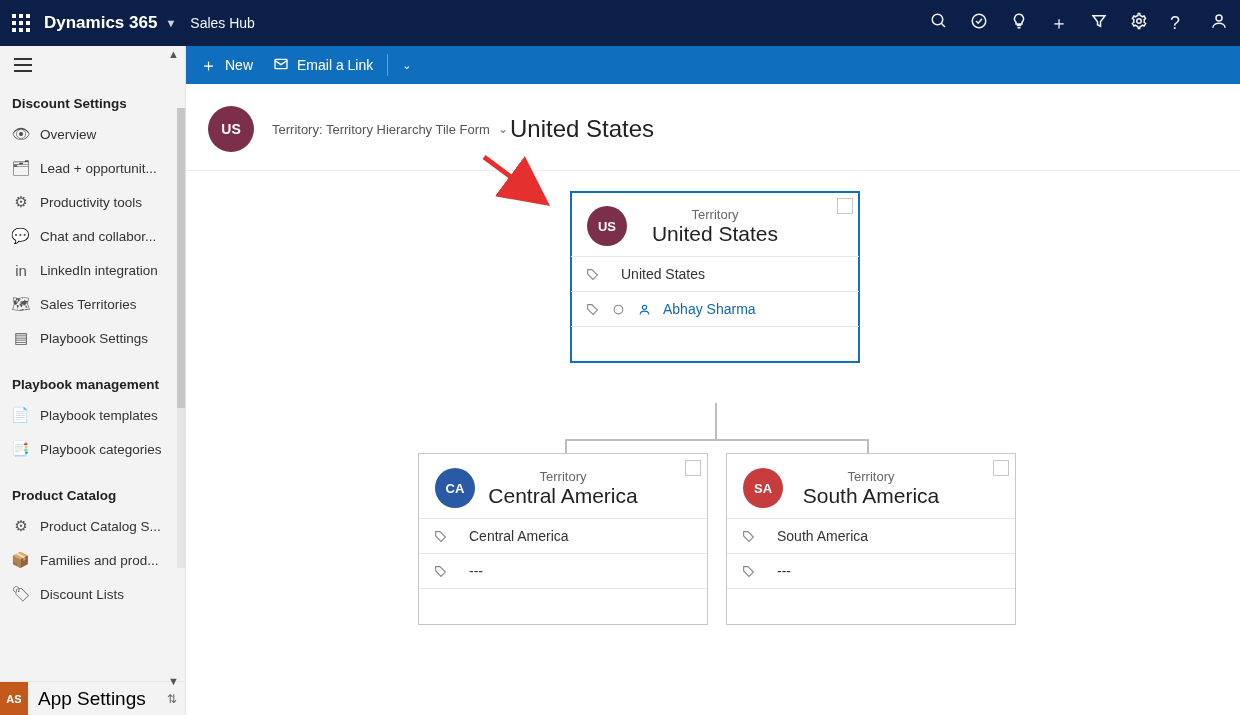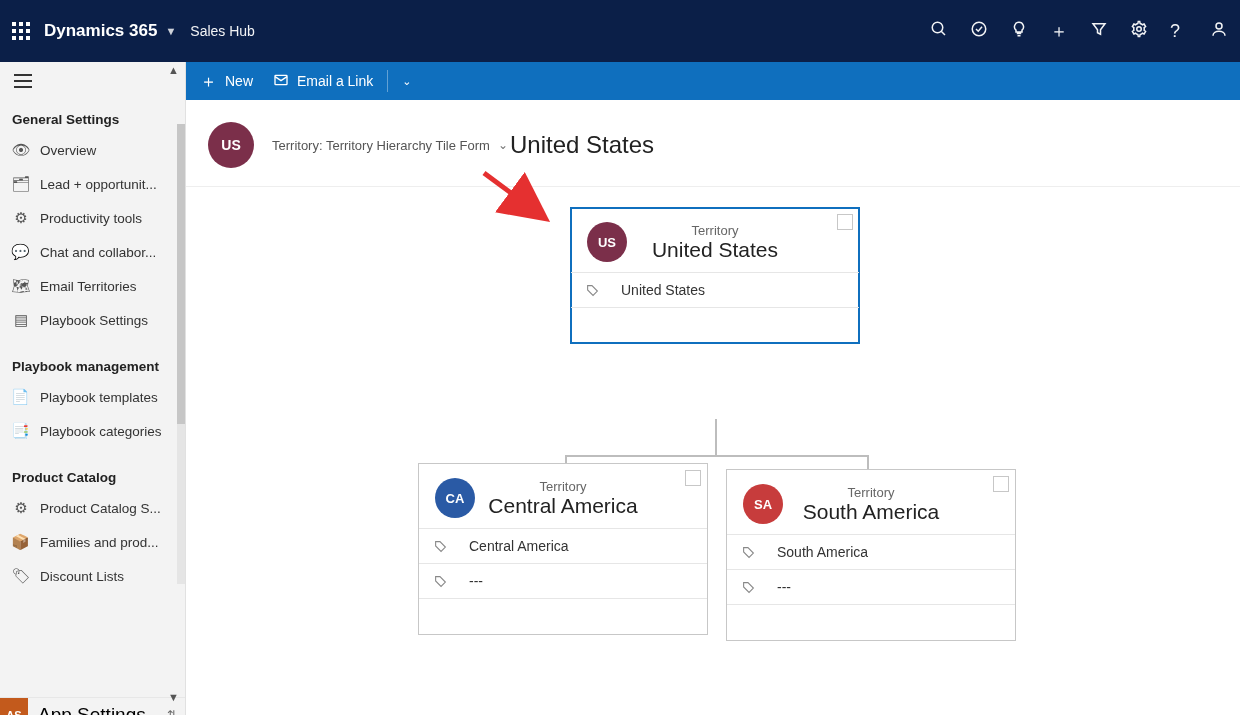--- a/index.html
+++ b/index.html
@@ -1,20 +1,20 @@
 <!DOCTYPE html>
 <html><head>
 <meta charset="utf-8">
 <style>
   * { box-sizing: border-box; margin: 0; padding: 0; font-family: "Segoe UI", Arial, sans-serif; }
   html, body { width: 1240px; height: 715px; overflow: hidden; background: #fff; }
 
   
   .top-header {
-    height: 62px; background: #0b1f48; color: #fff;
+    height: 46px; background: #0b1f48; color: #fff;
     display: flex; align-items: center; padding: 0 12px; gap: 14px;
   }
   .waffle { width: 18px; height: 18px; display: grid; grid-template-columns: repeat(3,4px); grid-template-rows: repeat(3,4px); gap: 3px; }
   .waffle span { background:#fff; }
   .app-title { font-size: 17px; font-weight: 600; }
   .chev { font-size: 11px; opacity: .8; margin-left: -6px; }
   .hub-name { font-size: 14px; margin-left: 0; opacity: .95; }
   .top-spacer { flex:1; }
   .top-icons { display:flex; gap: 22px; align-items:center; }
   .top-icons svg, .top-icons .glyph { width:18px; height:18px; color:#fff; opacity:.95; }
@@ -138,41 +138,45 @@
     <div class="sb-toggle">
       <div class="ham">
           <span></span>
           <span></span>
           <span></span>
         </div>
     </div>
     <span class="sb-caret-up">▲</span>
     <div class="sb-scroll">
 
-      <div class="sb-section-h">General Settings</div>
+      <div class="sb-section-h">Discount Settings</div>
       <div class="sb-item">
           <span class="ic">👁</span>
           <span>Overview</span>
         </div>
       <div class="sb-item">
           <span class="ic">🗂</span>
           <span>Lead + opportunit...</span>
         </div>
       <div class="sb-item">
           <span class="ic">⚙</span>
           <span>Productivity tools</span>
         </div>
       <div class="sb-item">
           <span class="ic">💬</span>
           <span>Chat and collabor...</span>
         </div>
+      <div class="sb-item">
+          <span class="ic">in</span>
+          <span>LinkedIn integration</span>
+        </div>
 
       <div class="sb-item">
           <span class="ic">🗺</span>
-          <span>Email Territories</span>
+          <span>Sales Territories</span>
         </div>
       <div class="sb-item">
           <span class="ic">▤</span>
           <span>Playbook Settings</span>
         </div>
 
       <div class="sb-section-h" style="margin-top:12px;">Playbook management</div>
       <div class="sb-item">
           <span class="ic">📄</span>
           <span>Playbook templates</span>
@@ -256,24 +260,43 @@
           </div>
         </div>
         <div class="tile-row">
           <span class="mini-ic">
               <svg viewBox="0 0 24 24" fill="none" stroke="currentColor" stroke-width="2">
                 <path d="M3 3h8l10 10-8 8L3 11V3z"></path>
               </svg>
             </span>
           <span style="margin-left:10px;">United States</span>
         </div>
+        <div class="tile-row">
+          <span class="mini-ic">
+              <svg viewBox="0 0 24 24" fill="none" stroke="currentColor" stroke-width="2">
+                <path d="M3 3h8l10 10-8 8L3 11V3z"></path>
+              </svg>
+            </span>
+          <span class="mini-ic">
+              <svg viewBox="0 0 24 24" fill="none" stroke="currentColor" stroke-width="2">
+                <circle cx="12" cy="12" r="8"></circle>
+              </svg>
+            </span>
+          <span class="mini-ic" style="color:#1267b3;">
+              <svg viewBox="0 0 24 24" fill="none" stroke="currentColor" stroke-width="2">
+                <circle cx="12" cy="8" r="4"></circle>
+                <path d="M4 21c0-4 4-6 8-6s8 2 8 6"></path>
+              </svg>
+            </span>
+          <a href="#">Abhay Sharma</a>
+        </div>
         <div class="tile-pad"></div>
       </div>
 
-      <div class="tile" style="left:232px; top:276px;">
+      <div class="tile" style="left:232px; top:282px;">
         <div class="tile-corner"></div>
         <div class="tile-head">
           <div class="avatar-circle bg-blue">CA</div>
           <div class="tile-head-txt">
             <div class="tile-type">Territory</div>
             <div class="tile-name">Central America</div>
           </div>
         </div>
         <div class="tile-row">
           <span class="mini-ic">

